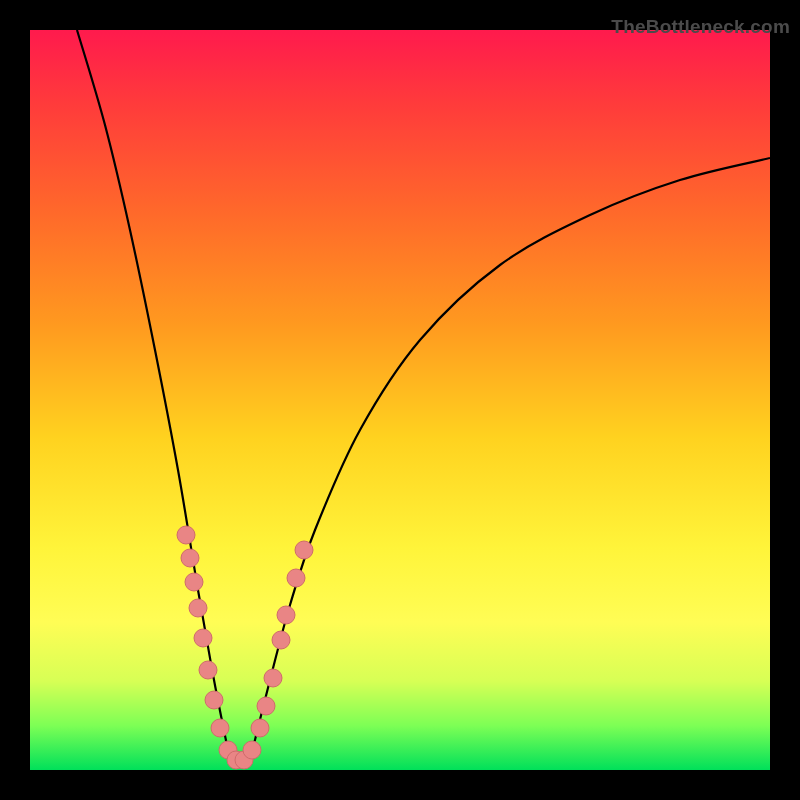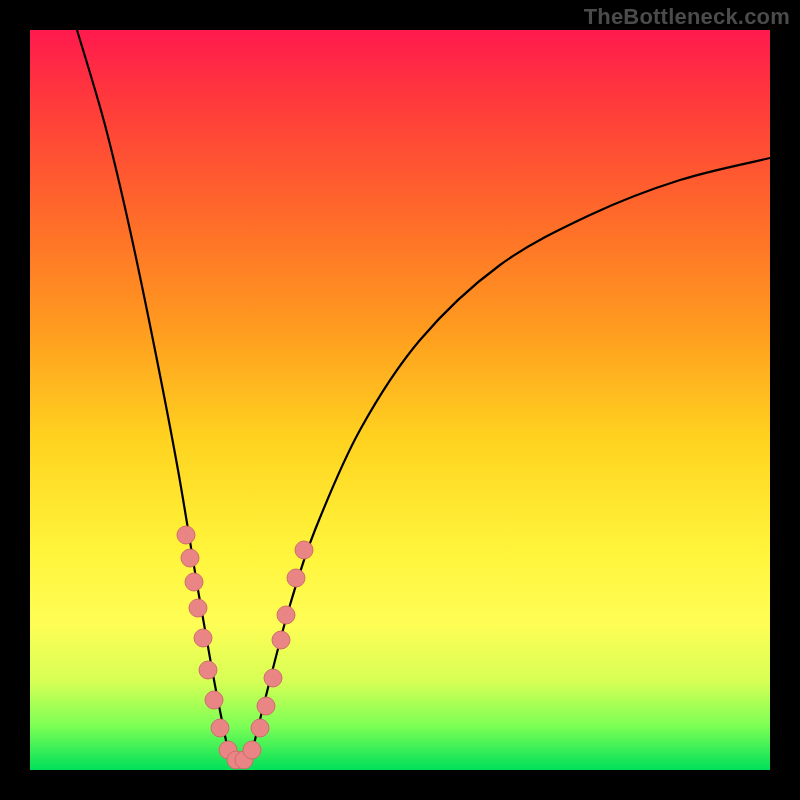--- a/index.html
+++ b/index.html
@@ -31,24 +31,24 @@
       #ff9a1f 40%,
       #ffd21f 55%,
       #fff43a 70%,
       #fffd55 80%,
       #d7ff55 88%,
       #7dff55 94%,
       #00e05a 100%);
   }
   .watermark {
     position: absolute;
-    top: 4px;
+    top: 16px;
     right: 10px;
     font-family: Arial, Helvetica, sans-serif;
-    font-size: 22px;
+    font-size: 19px;
     font-weight: 600;
     color: #4b4b4b;
     letter-spacing: 0.2px;
   }
   svg.curves {
     position: absolute;
     left: 30px;
     top: 30px;
     width: 740px;
     height: 740px;

